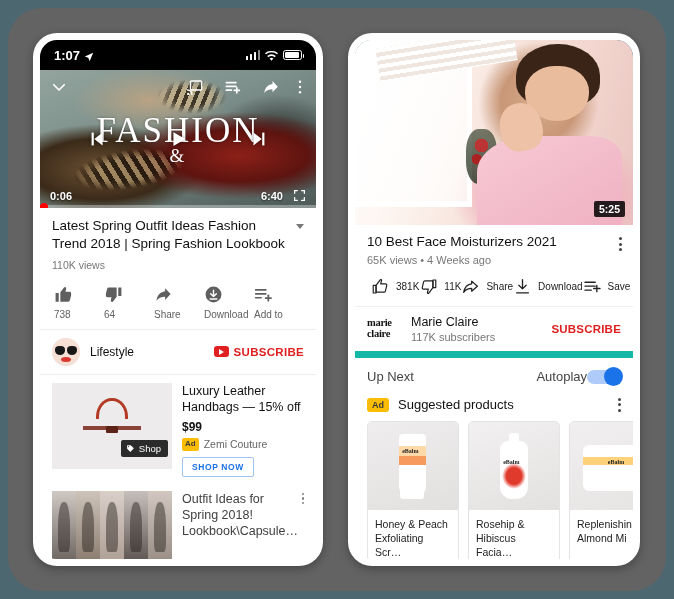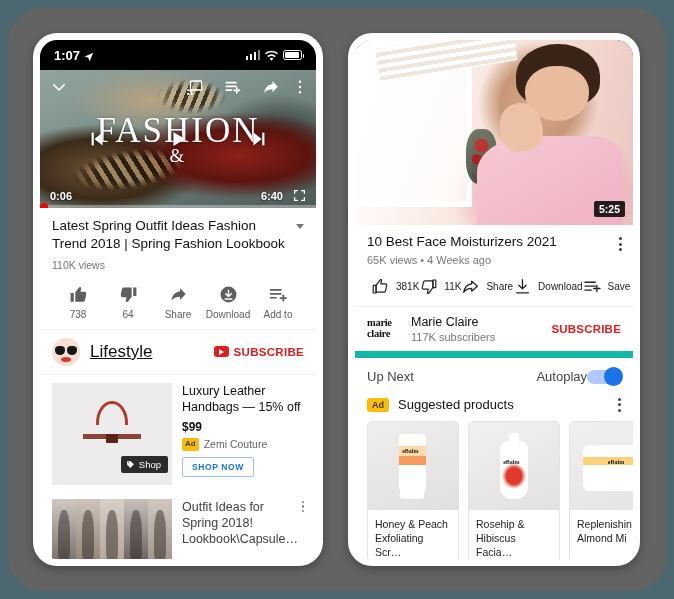--- a/index.html
+++ b/index.html
@@ -129,41 +129,41 @@
     position:absolute; right:0; top:7px;
     width:0;height:0;border-left:4px solid transparent;border-right:4px solid transparent;
     border-top:5px solid #777;
   }
   .views { font-size:10.5px; color:#777; margin-top:6px; }
 
   .actions {
     display:flex; justify-content:space-between; padding:10px 14px 9px;
     border-bottom:1px solid #eee;
   }
-  .act { display:flex; flex-direction:column; align-items:center; gap:5px; width:48px;}
+  .act { display:flex; flex-direction:column; align-items:flex-start; gap:5px; width:48px;}
   .act .ico { width:19px; height:19px; color:#5f5f5f; }
   .act .lbl { font-size:10px; color:#606060; white-space:nowrap; }
 
   
   .chan {
     display:flex; align-items:center; padding:8px 12px; border-bottom:1px solid #eee;
     gap:10px;
   }
   .avatar {
     width:28px;height:28px;border-radius:50%;flex:0 0 28px; overflow:hidden;
     background:#f2ded7; position:relative;
   }
-  .chan-name { font-size:17px; color:#111; flex:1;text-decoration:underline; }
+  .chan-name { font-size:12px; color:#111; flex:1; }
   .sub-btn { display:flex; align-items:center; gap:5px; color:#e02020; font-size:11.5px; font-weight:bold; letter-spacing:.3px; white-space:nowrap;}
   .yt-badge { width:15px;height:11px;background:#e02020;border-radius:3px;position:relative;}
   .yt-badge:after{content:"";position:absolute;left:5.5px;top:2.6px;border-left:5px solid #fff;border-top:3px solid transparent;border-bottom:3px solid transparent;}
 
   
   .ad-row { display:flex; gap:10px; padding:8px 12px 8px; }
-  .ad-thumb { width:120px; height:102px; flex:0 0 120px; background:#7dd3fc; position:relative; overflow:hidden; }
+  .ad-thumb { width:120px; height:86px; flex:0 0 120px; background:#7dd3fc; position:relative; overflow:hidden; }
   .shop-chip {
     position:absolute; right:4px; bottom:12px; background:#2b2b2b; color:#fff;
     font-size:9.5px; padding:3px 7px 3px 5px; border-radius:2px; display:flex; align-items:center; gap:4px;
   }
   .tag-ico { width:9px;height:9px; }
   .ad-info { flex:1; min-width:0; }
   .ad-title { font-size:12.5px; color:#111; line-height:1.3; }
   .ad-price { font-size:12px; font-weight:bold; color:#111; margin-top:5px; }
   .ad-by { display:flex; align-items:center; gap:5px; margin-top:4px; }
   .ad-badge { background:#fbbc04; color:#3c3c3c; font-size:8px; font-weight:bold; padding:1px 3px; border-radius:2px; line-height:1.3; }

